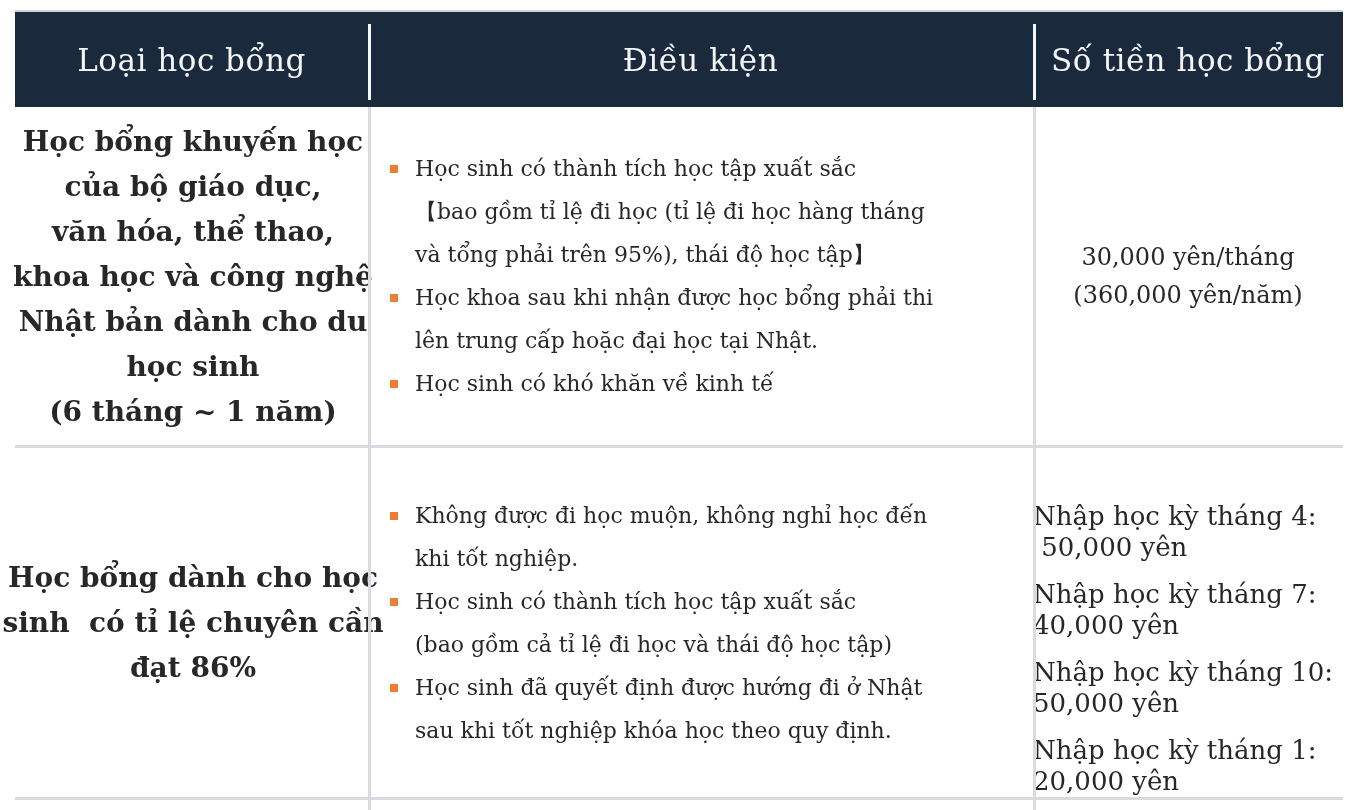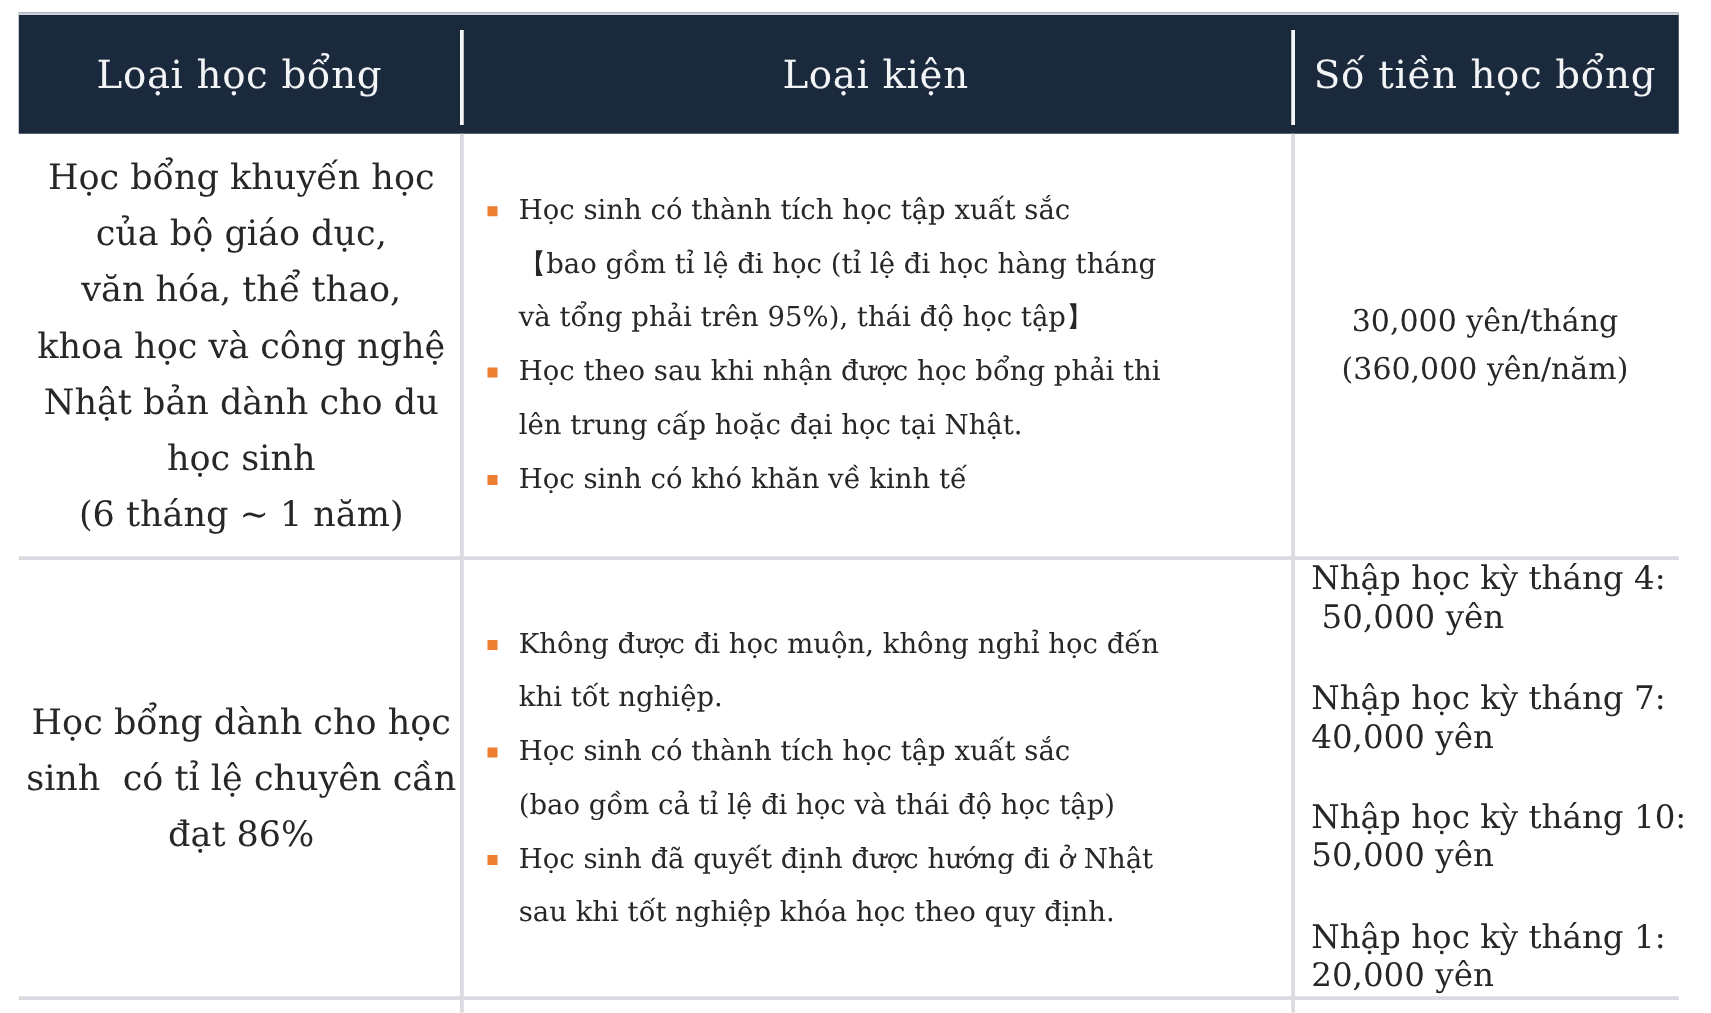--- a/index.html
+++ b/index.html
@@ -47,37 +47,36 @@
 
   
   .row { position: absolute; left: 15px; width: 1328px; display: flex; }
   .row-1 { top: 107px; height: 338px; }
   .row-2 { top: 448px; height: 349px; }
   .cell { height: 100%; }
   .cell-1 {
     width: 356px;
     display: flex; align-items: center; justify-content: center;
     text-align: center;
-    font-size: 28px; line-height: 45px;
+    font-size: 28px; line-height: 45px; font-weight: bold;
   }
   .cell-2 {
     width: 662px;
     display: flex; flex-direction: column; justify-content: center;
     padding-left: 16px;
     font-size: 22px; line-height: 43px;
   }
   .cell-3 { width: 310px; }
   .cell-3.centered {
     display: flex; align-items: center; justify-content: center;
     text-align: center;
     font-size: 24px; line-height: 38px;
   }
   .cell-3.listed {
-    display: flex; flex-direction: column; justify-content: space-between;
-    padding-left: 16px;
+    display: flex; flex-direction: column; justify-content: flex-end;
     font-size: 26px; line-height: 31px;
   }
   .amount-entry { margin-bottom: 16px; }
   .amount-entry:last-child { margin-bottom: 0; }
 
   ul.conditions { list-style: none; }
   ul.conditions li { position: relative; padding-left: 28px; }
   ul.conditions li::before {
     content: "";
     position: absolute; left: 3px; top: 18px;
@@ -90,21 +89,21 @@
 </head>
 <body>
 
 <div class="page">
 
   <div class="thead">
     <div class="th th-1">
       <span>Loại học bổng</span>
     </div>
     <div class="th th-2">
-      <span>Loại kiện</span>
+      <span>Điều kiện</span>
     </div>
     <div class="th th-3">
       <span>Số tiền học bổng</span>
     </div>
     <div class="hsep hsep-1"></div>
     <div class="hsep hsep-2"></div>
   </div>
 
   <div class="row row-1">
     <div class="cell cell-1">
@@ -114,21 +113,21 @@
 khoa học và công nghệ
 Nhật bản dành cho du
 học sinh
 (6 tháng ~ 1 năm)</div>
     </div>
     <div class="cell cell-2">
       <ul class="conditions">
         <li><span class="pre">Học sinh có thành tích học tập xuất sắc
 【bao gồm tỉ lệ đi học (tỉ lệ đi học hàng tháng
 và tổng phải trên 95%), thái độ học tập】</span></li>
-        <li><span class="pre">Học theo sau khi nhận được học bổng phải thi
+        <li><span class="pre">Học khoa sau khi nhận được học bổng phải thi
 lên trung cấp hoặc đại học tại Nhật.</span></li>
         <li><span class="pre">Học sinh có khó khăn về kinh tế</span></li>
       </ul>
     </div>
     <div class="cell cell-3 centered">
       <div class="pre">30,000 yên/tháng
 (360,000 yên/năm)</div>
     </div>
   </div>
 

